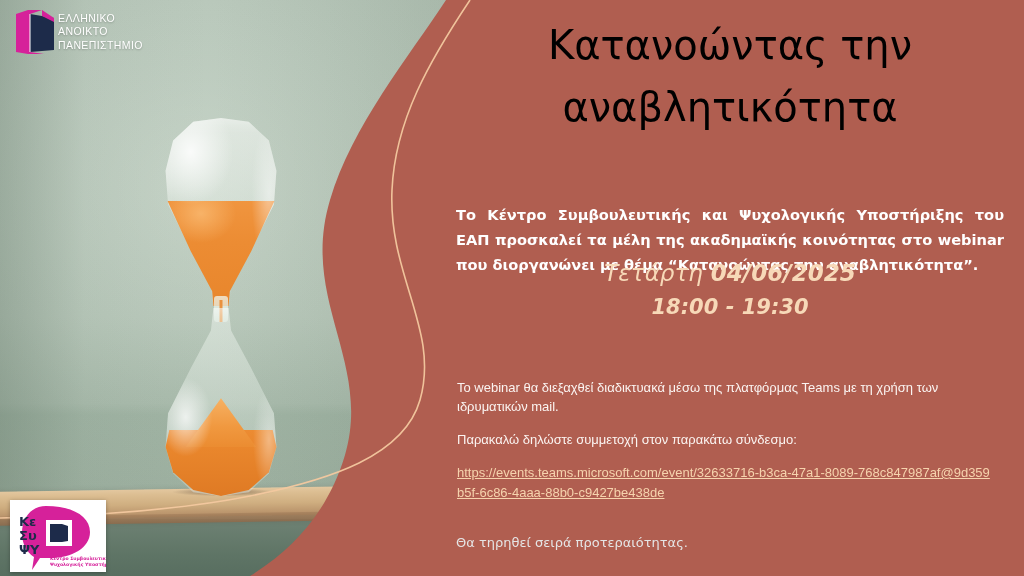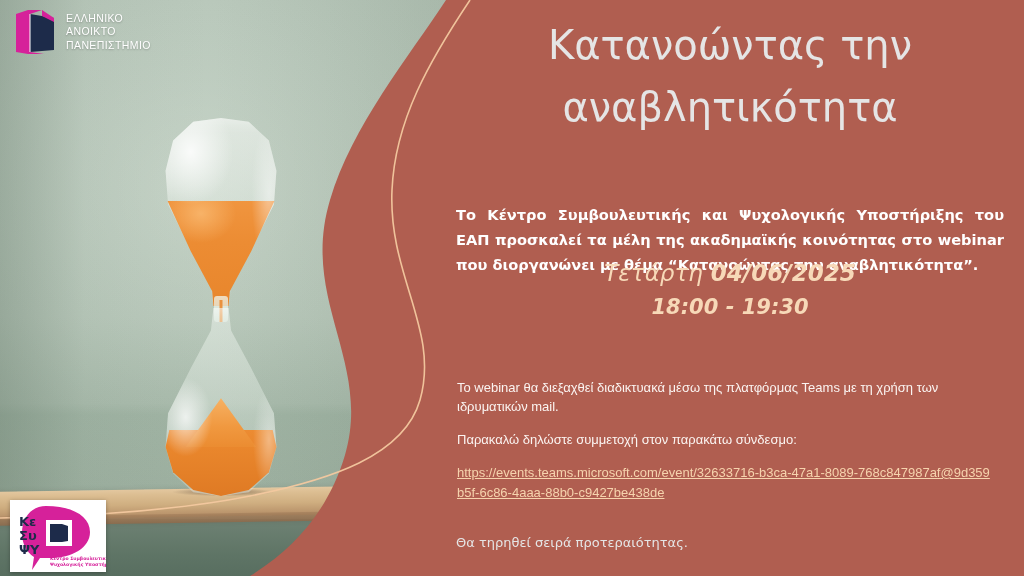--- a/index.html
+++ b/index.html
@@ -203,21 +203,20 @@
     pointer-events: none;
   }
 
   
   .logo-hou {
     position: absolute;
     left: 14px;
     top: 8px;
     display: flex;
     align-items: center;
-    gap: 8px;
   }
   .hou-book { width: 44px; height: 48px; }
   .hou-text {
     color: #ffffff;
     font-size: 10.5px;
     line-height: 13.5px;
     letter-spacing: 0.4px;
     font-family: "Liberation Sans", sans-serif;
     text-shadow: 0 1px 2px rgba(0,0,0,0.25);
   }
@@ -240,21 +239,21 @@
     width: 556px;
     height: 576px;
     color: #ffffff;
   }
   .title {
     position: absolute;
     left: 6px;
     top: 14px;
     width: 544px;
     text-align: center;
-    color: #e5e5e5;
+    color: #000000;
     font-size: 40px;
     line-height: 62px;
     font-family: "DejaVu Sans", sans-serif;
     font-weight: 400;
   }
   .intro {
     position: absolute;
     left: 4px;
     top: 170px;
     width: 548px;

